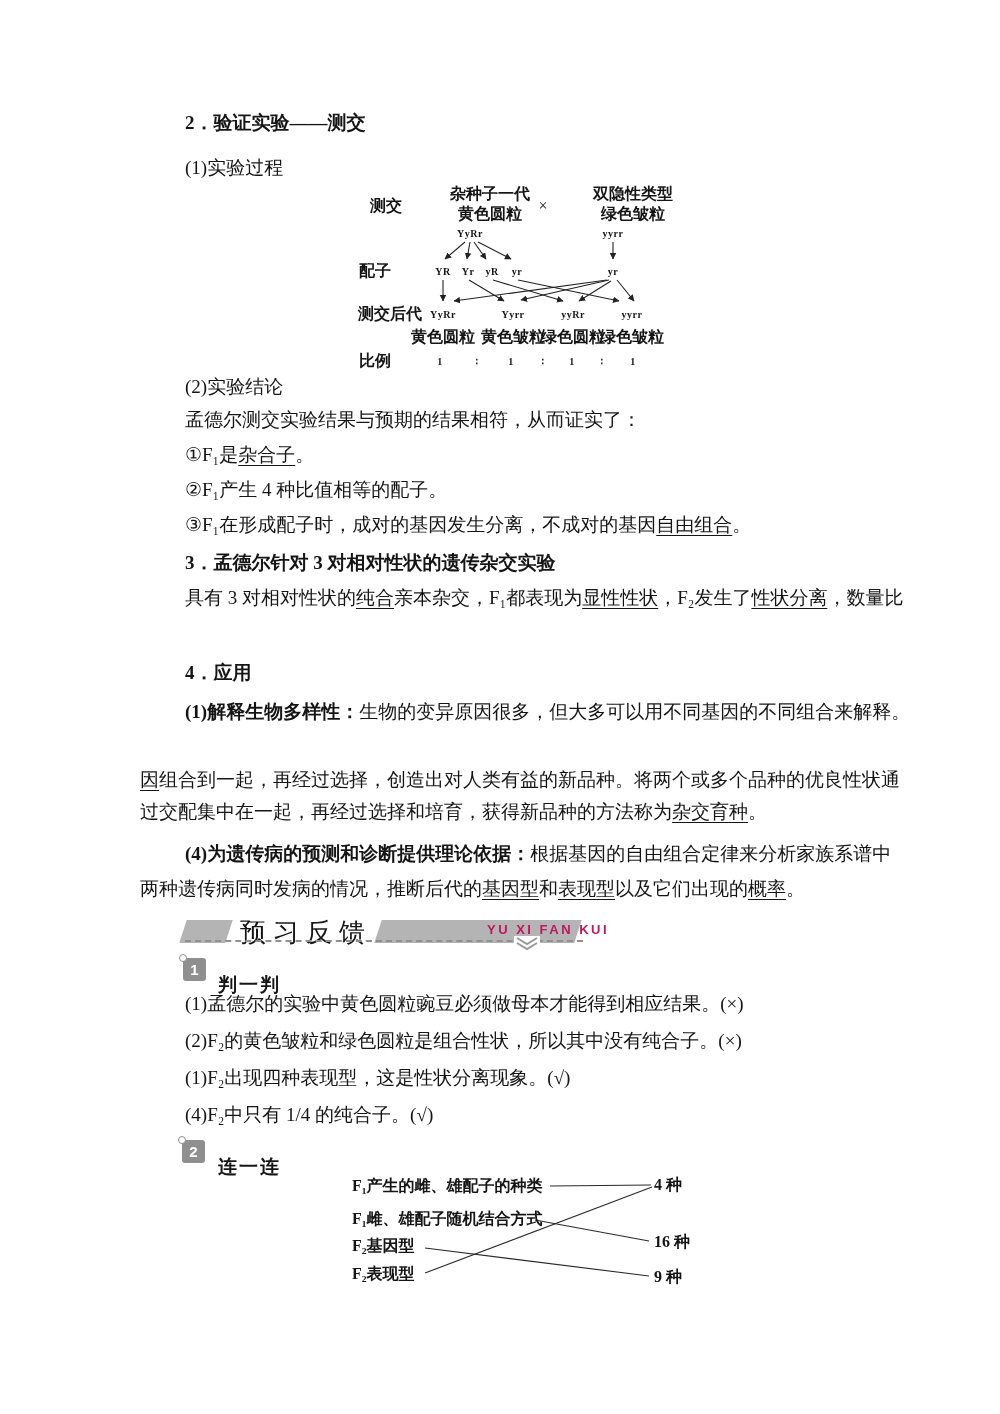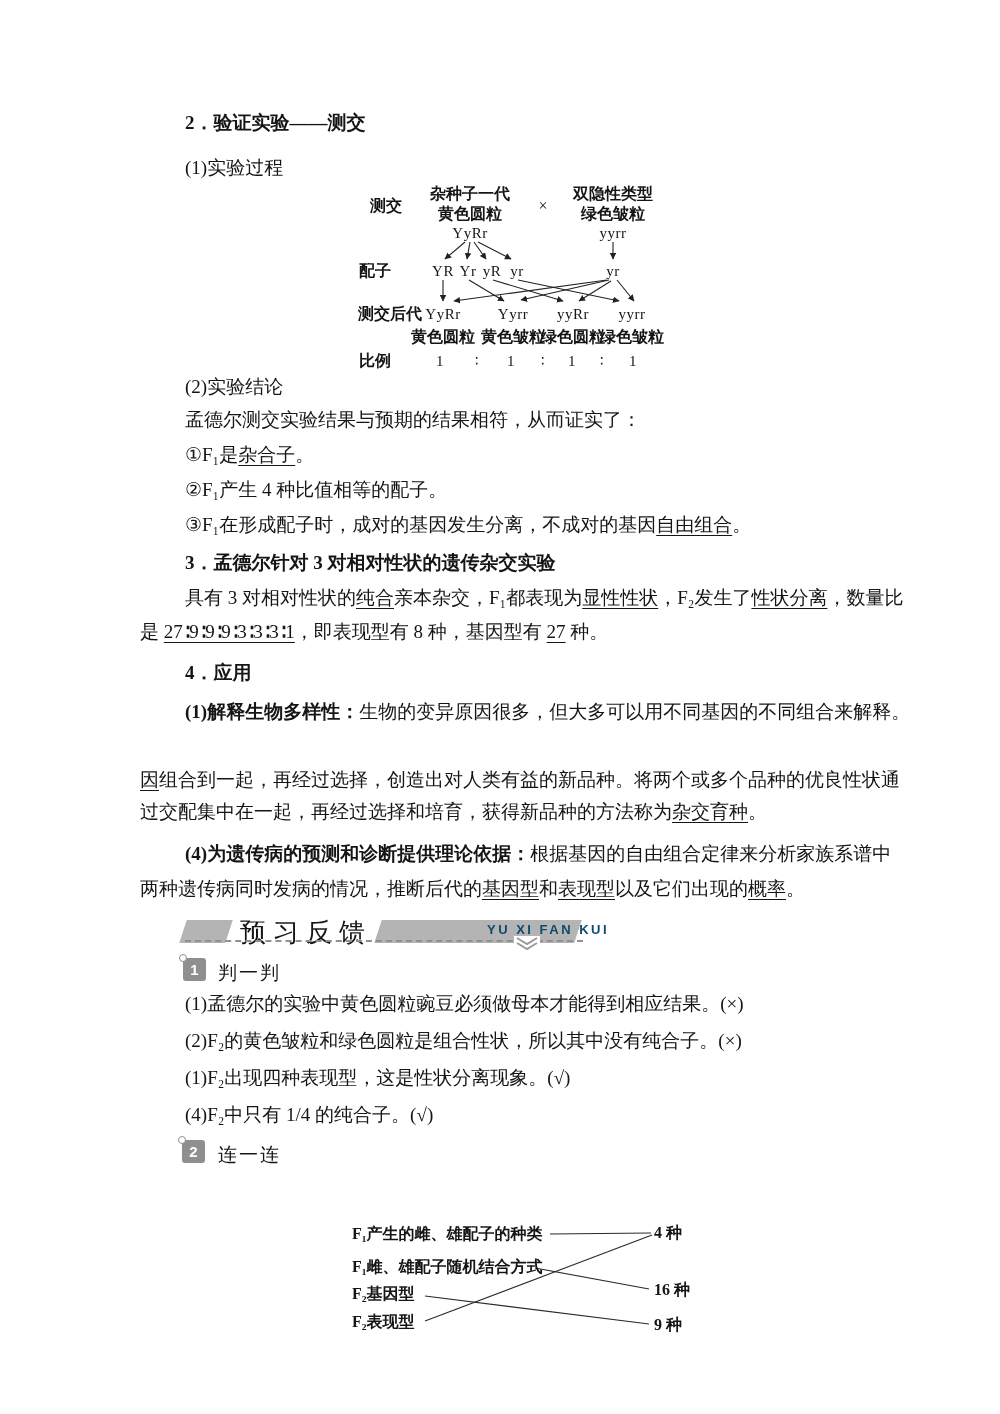--- a/index.html
+++ b/index.html
@@ -6,44 +6,44 @@
   .page{position:relative;width:1000px;height:1414px;background:#ffffff;overflow:hidden;
         font-family:"Liberation Serif",serif;color:#151515;}
   .line{position:absolute;font-size:19px;line-height:25px;white-space:nowrap;}
   .u{text-decoration:underline;text-underline-offset:4px;text-decoration-thickness:1px;}
   .b{font-weight:bold;}
 
   
   .diagram{position:absolute;left:140px;top:185px;width:720px;height:192px;}
   .dg{position:absolute;transform:translate(-50%,-50%);white-space:nowrap;
       font-size:16px;font-weight:bold;}
-  .dg2{text-align:center;line-height:20px;}
-  .geno{font-size:15px;font-weight:normal;letter-spacing:.5px;}
+  .dg2{text-align:center;line-height:20px;margin-left:20px;}
+  .geno{font-size:10px;font-weight:bold;letter-spacing:.5px;}
   .dgsvg{position:absolute;left:0;top:0;}
 
   
   .pgram{position:absolute;height:23px;background:#b4b4b4;transform:skewX(-18deg);}
   .banner-title{position:absolute;left:240px;top:915px;font-size:26px;font-weight:normal;
                 letter-spacing:7px;}
   .banner-pinyin{position:absolute;left:487px;top:922px;font-family:"Liberation Sans",sans-serif;
-                 font-size:13px;letter-spacing:2.5px;color:#0c4a6e;font-weight:bold;}
+                 font-size:13px;letter-spacing:2.5px;color:#be185d;font-weight:bold;}
   .banner-dash{position:absolute;left:185px;top:940px;width:398px;height:0;
                border-top:2px dashed #909090;}
   .chev{position:absolute;left:514px;top:936px;background:#ffffff;}
 
   
   .badge{position:absolute;width:23px;height:23px;background:#8f8f8f;border-radius:3px;
          color:#ffffff;font-family:"Liberation Sans",sans-serif;font-weight:bold;font-size:15px;
          text-align:center;line-height:23px;}
   .badge .dot{position:absolute;left:-4px;top:-4px;width:6px;height:6px;border:1px solid #8f8f8f;
               border-radius:50%;background:#ffffff;}
-  .quiz-title{position:absolute;font-size:19px;font-weight:normal;letter-spacing:2px;}
+  .quiz-title{position:absolute;font-size:19px;font-weight:bold;letter-spacing:2px;margin-top:12px;}
 
   
-  .match{position:absolute;left:140px;top:1170px;width:720px;height:125px;margin-top:48px;}
+  .match{position:absolute;left:140px;top:1170px;width:720px;height:125px;}
   .mlab{position:absolute;white-space:nowrap;font-size:16px;font-weight:600;
         transform:translateY(-50%);}
 </style>
 </head>
 <body>
 
 <div class="page">
 
   <div class="line" style="top:110px;left:185px"><span class="b">2．验证实验——测交</span></div>
   <div class="line" style="top:155px;left:185px"><span>(1)实验过程</span></div>
@@ -108,21 +108,20 @@
     <span class="dg geno" style="left:493px;top:176px">1</span>
   </div>
 
   <div class="line" style="top:374px;left:185px"><span>(2)实验结论</span></div>
   <div class="line" style="top:407px;left:185px"><span>孟德尔测交实验结果与预期的结果相符，从而证实了：</span></div>
   <div class="line" style="top:442px;left:185px"><span>①F₁是</span><span class="u">杂合子</span><span>。</span></div>
   <div class="line" style="top:477px;left:185px"><span>②F₁产生 4 种比值相等的配子。</span></div>
   <div class="line" style="top:512px;left:185px"><span>③F₁在形成配子时，成对的基因发生分离，不成对的基因</span><span class="u">自由组合</span><span>。</span></div>
   <div class="line" style="top:550px;left:185px"><span class="b">3．孟德尔针对 3 对相对性状的遗传杂交实验</span></div>
   <div class="line" style="top:585px;left:185px"><span>具有 3 对相对性状的</span><span class="u">纯合</span><span>亲本杂交，F₁都表现为</span><span class="u">显性性状</span><span>，F₂发生了</span><span class="u">性状分离</span><span>，数量比</span></div>
-  <div class="line" style="top:619px;left:140px"><span>是 </span><span class="u">27∶9∶9∶9∶3∶3∶3∶1</span><span>，即表现型有 8 种，基因型有 </span><span class="u">27</span><span> 种。</span></div>
   <div class="line" style="top:660px;left:185px"><span class="b">4．应用</span></div>
   <div class="line" style="top:699px;left:185px"><span class="b">(1)解释生物多样性：</span><span>生物的变异原因很多，但大多可以用不同基因的不同组合来解释。</span></div>
   <div class="line" style="top:799px;left:140px"><span>过交配集中在一起，再经过选择和培育，获得新品种的方法称为</span><span class="u">杂交育种</span><span>。</span></div>
   <div class="line" style="top:767px;left:140px"><span class="u">因</span><span>组合到一起，再经过选择，创造出对人类有益的新品种。将两个或多个品种的优良性状通</span></div>
   <div class="line" style="top:841px;left:185px"><span class="b">(4)为遗传病的预测和诊断提供理论依据：</span><span>根据基因的自由组合定律来分析家族系谱中</span></div>
   <div class="line" style="top:876px;left:140px"><span>两种遗传病同时发病的情况，推断后代的</span><span class="u">基因型</span><span>和</span><span class="u">表现型</span><span>以及它们出现的</span><span class="u">概率</span><span>。</span></div>
 
   <div class="pgram" style="left:183px;top:920px;width:46px"></div>
   <div class="banner-title">预习反馈</div>
   <div class="pgram" style="left:378px;top:920px;width:200px"></div>

